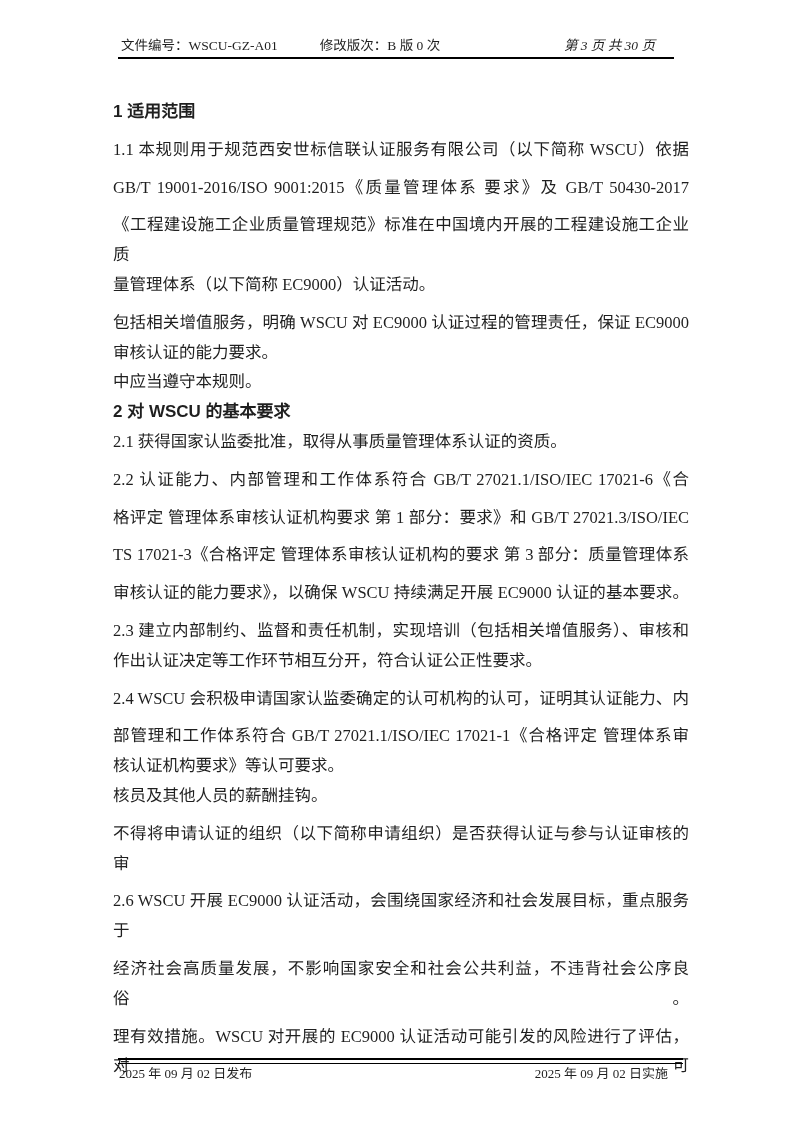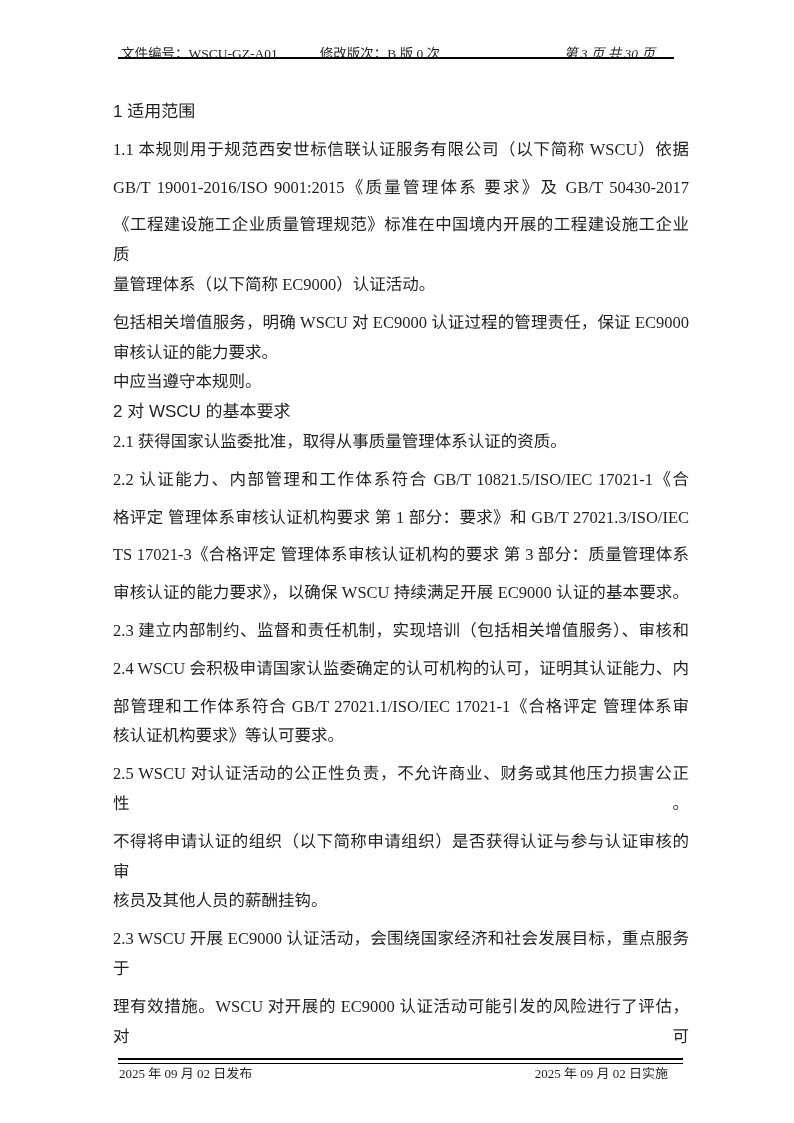--- a/index.html
+++ b/index.html
@@ -15,42 +15,42 @@
     margin:0 auto;
     background:var(--page-bg);
     color:var(--ink);
     font-family:"Liberation Serif","DejaVu Serif",serif;
     overflow:hidden;
   }
   
   .header-row{
     position:absolute;top:38px;left:121px;width:552px;
     display:flex;align-items:flex-start;
-    font-size:13.5px;line-height:16px;white-space:nowrap;margin-top:8px;
+    font-size:13.5px;line-height:16px;white-space:nowrap;
   }
   .header-revision{margin-left:42px;}
   .header-page{margin-left:auto;padding-right:18px;font-style:italic;}
   .header-rule{
     position:absolute;top:57px;left:118px;width:556px;height:0;
     border-top:2px solid var(--rule);
   }
   
   .doc-body{
     position:absolute;top:97px;left:113px;width:576px;
     font-size:16.5px;line-height:29.8px;
   }
   .line{
     text-align:justify;
     text-align-last:left;
     white-space:normal;
   }
   .line.fill{text-align-last:justify;margin-top:8px;}
   .line.heading{
     font-family:"Liberation Sans","DejaVu Sans",sans-serif;
-    font-weight:normal;
+    font-weight:bold;
     font-size:17px;
     text-align-last:left;
   }
   
   .footer-rule{
     position:absolute;top:1058px;left:118px;width:565px;height:3px;
     border-top:2px solid var(--rule);
     border-bottom:1px solid var(--rule);
   }
   .footer-row{
@@ -75,32 +75,33 @@
       <div class="line heading">1 适用范围</div>
       <div class="line fill">1.1 本规则用于规范西安世标信联认证服务有限公司（以下简称 WSCU）依据</div>
       <div class="line fill">GB/T 19001-2016/ISO 9001:2015《质量管理体系 要求》及 GB/T 50430-2017</div>
       <div class="line fill">《工程建设施工企业质量管理规范》标准在中国境内开展的工程建设施工企业质</div>
       <div class="line">量管理体系（以下简称 EC9000）认证活动。</div>
       <div class="line fill">包括相关增值服务，明确 WSCU 对 EC9000 认证过程的管理责任，保证 EC9000</div>
       <div class="line">审核认证的能力要求。</div>
       <div class="line">中应当遵守本规则。</div>
       <div class="line heading">2 对 WSCU 的基本要求</div>
       <div class="line">2.1 获得国家认监委批准，取得从事质量管理体系认证的资质。</div>
-      <div class="line fill">2.2 认证能力、内部管理和工作体系符合 GB/T 10821.5/ISO/IEC 17021-1《合</div>
+      <div class="line fill">2.2 认证能力、内部管理和工作体系符合 GB/T 27021.1/ISO/IEC 17021-6《合</div>
       <div class="line fill">格评定 管理体系审核认证机构要求 第 1 部分：要求》和 GB/T 27021.3/ISO/IEC</div>
       <div class="line fill">TS 17021-3《合格评定 管理体系审核认证机构的要求 第 3 部分：质量管理体系</div>
       <div class="line fill">审核认证的能力要求》，以确保 WSCU 持续满足开展 EC9000 认证的基本要求。</div>
       <div class="line fill">2.3 建立内部制约、监督和责任机制，实现培训（包括相关增值服务）、审核和</div>
+      <div class="line">作出认证决定等工作环节相互分开，符合认证公正性要求。</div>
       <div class="line fill">2.4 WSCU 会积极申请国家认监委确定的认可机构的认可，证明其认证能力、内</div>
       <div class="line fill">部管理和工作体系符合 GB/T 27021.1/ISO/IEC 17021-1《合格评定 管理体系审</div>
       <div class="line">核认证机构要求》等认可要求。</div>
-      <div class="line fill">2.5 WSCU 对认证活动的公正性负责，不允许商业、财务或其他压力损害公正性。</div>
+      <div class="line">核员及其他人员的薪酬挂钩。</div>
       <div class="line fill">不得将申请认证的组织（以下简称申请组织）是否获得认证与参与认证审核的审</div>
-      <div class="line">核员及其他人员的薪酬挂钩。</div>
-      <div class="line fill">2.3 WSCU 开展 EC9000 认证活动，会围绕国家经济和社会发展目标，重点服务于</div>
+      <div class="line fill">2.6 WSCU 开展 EC9000 认证活动，会围绕国家经济和社会发展目标，重点服务于</div>
+      <div class="line fill">经济社会高质量发展，不影响国家安全和社会公共利益，不违背社会公序良俗。</div>
       <div class="line fill">理有效措施。WSCU 对开展的 EC9000 认证活动可能引发的风险进行了评估，对可</div>
     </div>
 
   <div class="footer-rule"></div>
   <div class="footer-row">
     <span>2025 年 09 月 02 日发布</span>
     <span>2025 年 09 月 02 日实施</span>
   </div>
 
 </div>

